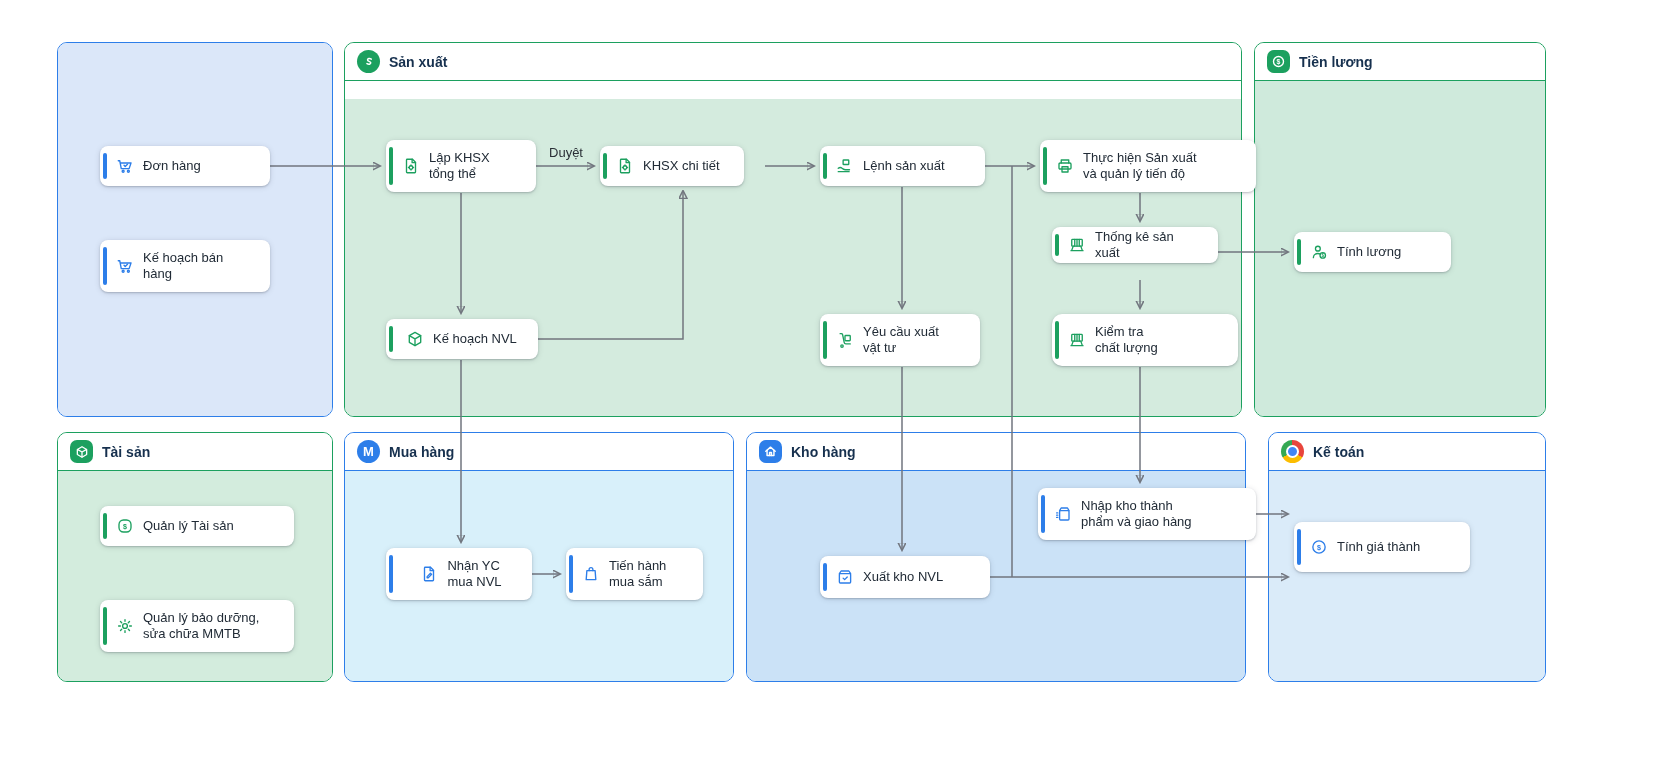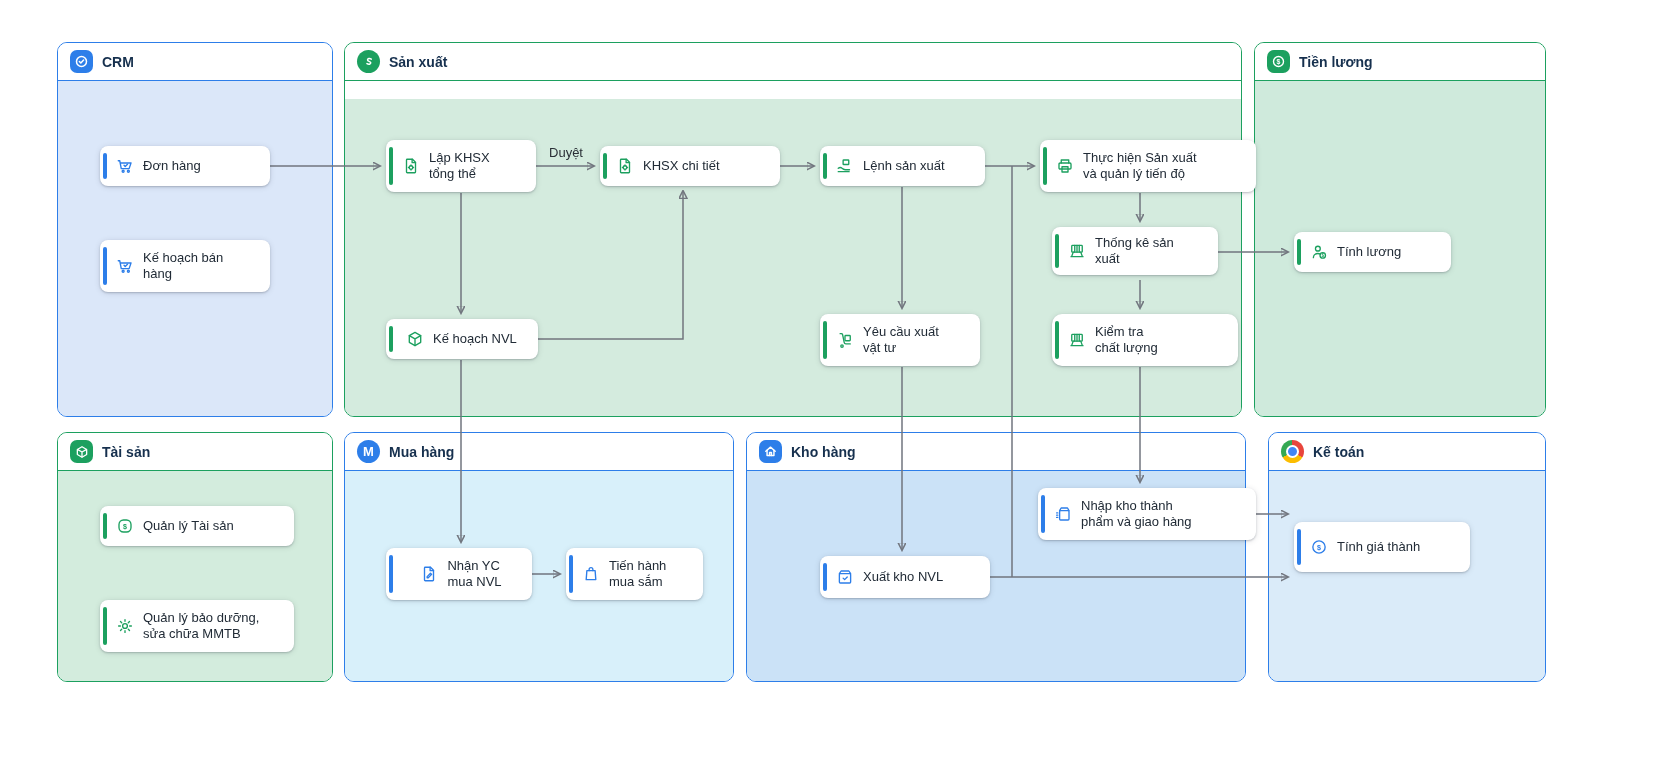--- a/index.html
+++ b/index.html
@@ -53,29 +53,20 @@
   .edges path { stroke:#71757E; stroke-width:1.5; fill:none; }
 
   .edge-label { position:absolute; z-index:3; font-size:13px; color:#2A2F36; text-align:center; }
 </style>
 </head>
 <body>
 
 <div class="canvas">
 
   <div class="panel p-blue" style="left:57px;top:42px;width:276px;height:375px;">
-    <div class="panel-header">
-      <span class="tile t-blue">
-        <svg width="15" height="15" viewBox="0 0 24 24" fill="none" stroke="#fff" stroke-width="2.4" stroke-linecap="round" stroke-linejoin="round">
-            <circle cx="12" cy="12" r="8"></circle>
-            <path d="M8.6 12l2.3 2.3 4.5-4.6"></path>
-          </svg>
-      </span>
-      <span class="panel-title">CRM</span>
-    </div>
     <div class="panel-body body-crm"></div>
   </div>
 
   <div class="panel p-green" style="left:344px;top:42px;width:898px;height:375px;gap:18px;">
     <div class="panel-header">
       <span class="tile t-green round">
         <svg width="14" height="14" viewBox="0 0 24 24" fill="none" stroke="#fff" stroke-width="2.6" stroke-linecap="round">
             <path d="M16 7c-3-1.8-6.5-1-6.5 1.4 0 3 5.5 2 5.5 5 0 2.4-3.5 3.2-6.5 1.4"></path>
           </svg>
       </span>
@@ -200,21 +191,21 @@
           <path d="M7 3h7l4 4v13a1 1 0 0 1-1 1H7a1 1 0 0 1-1-1V4a1 1 0 0 1 1-1z"></path>
           <path d="M13.5 3v4.5H18"></path>
           <circle cx="12" cy="14" r="2.4"></circle>
           <path d="M12 10.6v1M12 16.4v1M8.6 14h1M14.4 14h1"></path>
         </svg>
     </span>
     <span class="nlabel">Lập KHSX
 tổng thể</span>
   </div>
 
-  <div class="node green" style="left:600px;top:146px;width:180px;height:40px;">
+  <div class="node green" style="left:600px;top:146px;width:144px;height:40px;">
     <span class="nicon">
       <svg width="18" height="18" viewBox="0 0 24 24" fill="none" stroke="currentColor" stroke-width="1.8" stroke-linecap="round" stroke-linejoin="round">
           <path d="M7 3h7l4 4v13a1 1 0 0 1-1 1H7a1 1 0 0 1-1-1V4a1 1 0 0 1 1-1z"></path>
           <path d="M13.5 3v4.5H18"></path>
           <circle cx="12" cy="14" r="2.4"></circle>
           <path d="M12 10.6v1M12 16.4v1M8.6 14h1M14.4 14h1"></path>
         </svg>
     </span>
     <span class="nlabel">KHSX chi tiết</span>
   </div>
@@ -235,21 +226,21 @@
       <svg width="18" height="18" viewBox="0 0 24 24" fill="none" stroke="currentColor" stroke-width="1.8" stroke-linecap="round" stroke-linejoin="round">
           <path d="M7 8V4h10v4"></path>
           <rect x="4" y="8" width="16" height="8" rx="1.5"></rect>
           <rect x="8" y="13" width="8" height="7"></rect>
         </svg>
     </span>
     <span class="nlabel">Thực hiện Sản xuất
 và quản lý tiến độ</span>
   </div>
 
-  <div class="node green" style="left:1052px;top:227px;width:166px;height:48px;">
+  <div class="node green" style="left:1052px;top:227px;width:166px;height:36px;">
     <span class="nicon">
       <svg width="18" height="18" viewBox="0 0 24 24" fill="none" stroke="currentColor" stroke-width="1.8" stroke-linecap="round" stroke-linejoin="round">
           <rect x="5" y="4.5" width="14" height="9" rx="1"></rect>
           <path d="M9 4.5v9M12 4.5v9M15 4.5v9"></path>
           <path d="M7 13.5l-2.2 6M17 13.5l2.2 6M4 19.5h16"></path>
         </svg>
     </span>
     <span class="nlabel">Thống kê sản
 xuất</span>
   </div>

